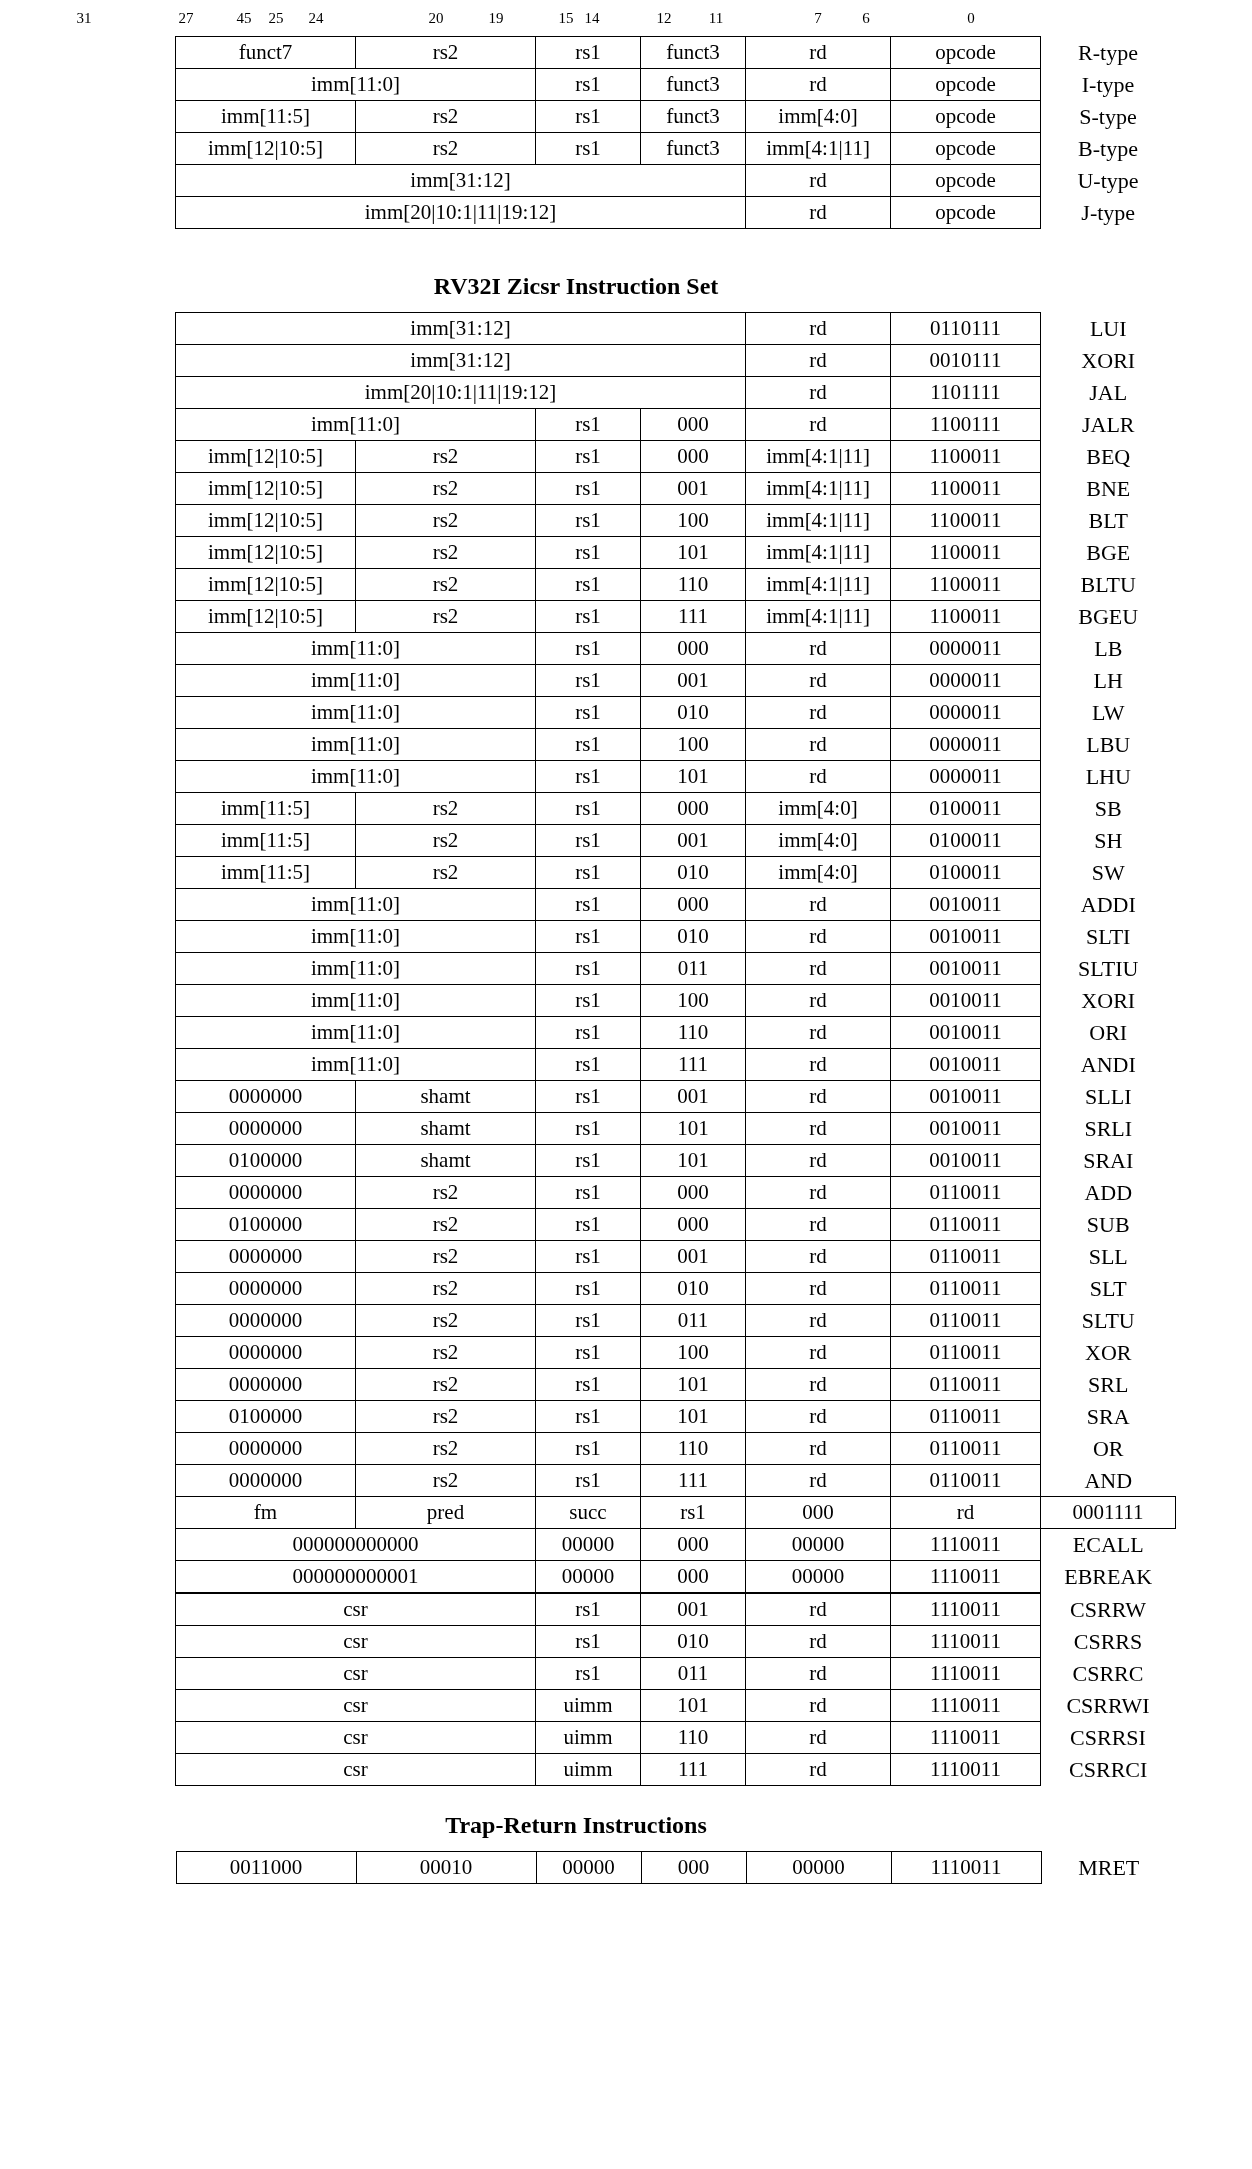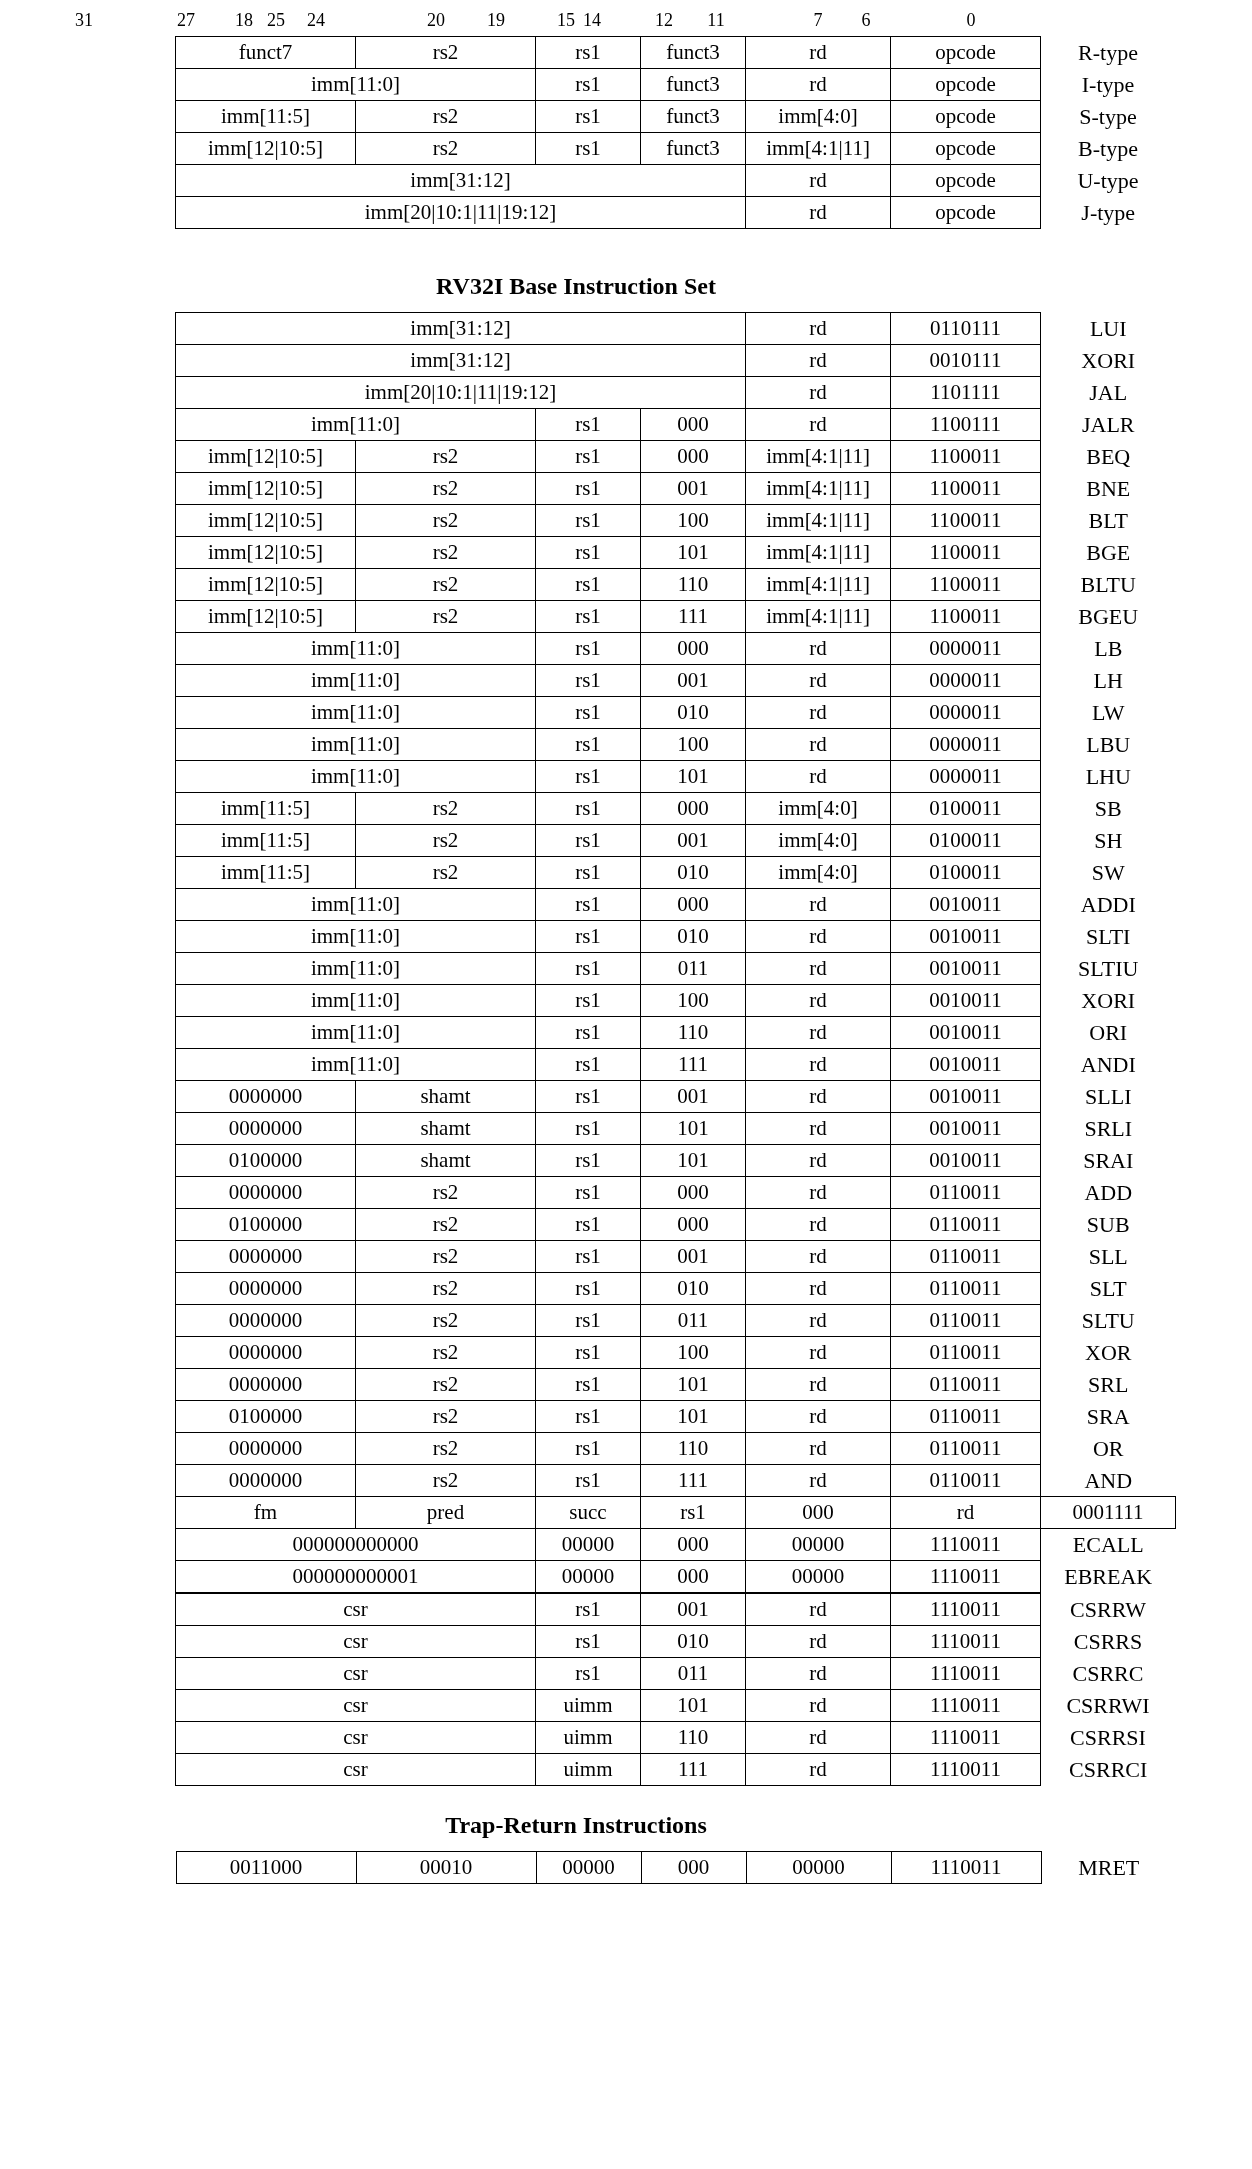--- a/index.html
+++ b/index.html
@@ -22,21 +22,21 @@
   .sheet {
     width: 1100px;
     margin: 0 auto;
     padding-top: 10px;
   }
 
   
   .bitruler {
     position: relative;
     height: 26px;
-    font-size: 18px;
+    font-size: 15px;
     font-family: "Liberation Serif", serif;
   }
   .bitruler span {
     position: absolute;
     top: 0;
     transform: translateX(-50%);
     white-space: nowrap;
   }
 
   
@@ -85,21 +85,21 @@
 </style>
 </head>
 <body>
 
 <div class="page">
   <div class="sheet">
 
     <div class="bitruler" id="bitruler">
         <span style="left: 8px;">31</span>
         <span style="left: 110px;">27</span>
-        <span style="left: 168px;">18</span>
+        <span style="left: 168px;">45</span>
         <span style="left: 200px;">25</span>
         <span style="left: 240px;">24</span>
         <span style="left: 360px;">20</span>
         <span style="left: 420px;">19</span>
         <span style="left: 490px;">15</span>
         <span style="left: 516px;">14</span>
         <span style="left: 588px;">12</span>
         <span style="left: 640px;">11</span>
         <span style="left: 742px;">7</span>
         <span style="left: 790px;">6</span>
@@ -164,21 +164,21 @@
               <td colspan="1">rd</td>
               <td colspan="1">opcode</td>
               <td class="namecell">J-type</td>
             </tr>
           </tbody>
       </table>
     </div>
 
     <div class="gap-mid"></div>
 
-    <div class="sect-title">RV32I Base Instruction Set</div>
+    <div class="sect-title">RV32I Zicsr Instruction Set</div>
     <div class="tabwrap">
       <table class="itab">
         <colgroup>
           <col style="width:180px">
             <col style="width:180px">
             <col style="width:105px">
           <col style="width:105px">
             <col style="width:145px">
             <col style="width:150px">
           <col style="width:135px">

